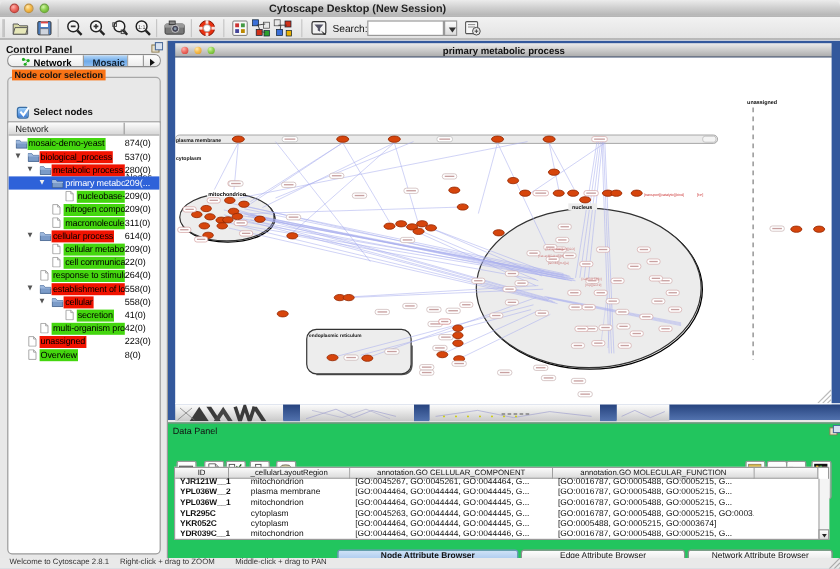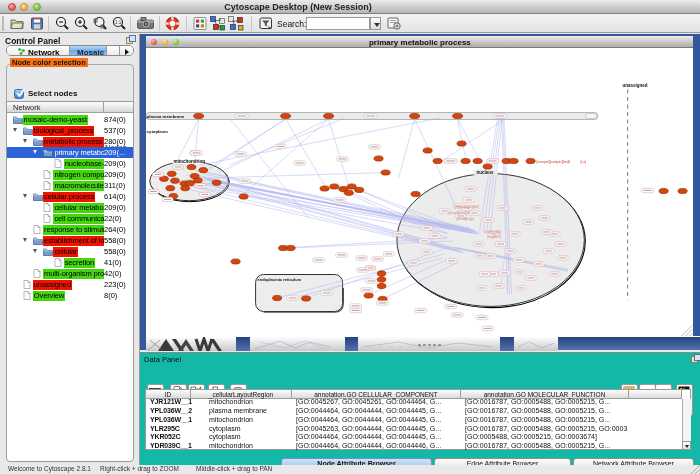--- a/index.html
+++ b/index.html
@@ -44,21 +44,21 @@
 .arrow { position:absolute; top:3px; width:0; height:0; border-left:2.8px solid transparent; border-right:2.8px solid transparent; border-top:4px solid #555; }
 .selrow .arrow { border-top-color:#eee; }
 
 #desktop { left:140px; top:34px; width:560px; height:316px; background:#33589c; }
 #iwin { left:6.4px; top:2px; width:621px; height:300px; }
 #iwtitle { left:0; top:0; width:547px; height:11.5px; background:linear-gradient(#ececec,#adadad); border-bottom:1px solid #7a7a7a; }
 #iwtext { width:100%; top:1.5px; text-align:center; font-size:8px; font-weight:bold; color:#111; }
 .tl2 { width:6.5px; height:6.5px; border-radius:50%; top:2.5px; }
 #canvas { left:0; top:11.5px; width:547px; height:289px; background:#fff; }
 
-#dpanel { left:140px; top:352px; width:560px; height:114px; background:#14b8a6; border-top:1px solid #888; }
+#dpanel { left:140px; top:352px; width:560px; height:114px; background:#22c55e; border-top:1px solid #888; }
 #dptitle { left:4px; top:1.5px; font-size:7.5px; color:#111; }
 #dpbar { left:0; top:11px; width:560px; height:25px; }
 .dpicon { position:absolute; top:20px; width:17px; height:32px; background:linear-gradient(#fff,#e4e4e4); border:1px solid #999; border-radius:2px; }
 #dtable { left:5px; top:36px; width:546px; height:61px; background:#fff; border:1px solid #9a9a9a; font-size:7px; }
 .dhdr { position:absolute; top:0; height:8.5px; background:linear-gradient(#fbfbfb,#dcdcdc); border-right:1px solid #9f9f9f; border-bottom:1px solid #9f9f9f; text-align:center; color:#111; font-size:6.5px; }
 .drow { position:absolute; height:8.75px; line-height:8.75px; white-space:nowrap; overflow:hidden; color:#111; }
 
 .dtab { position:absolute; top:105px; height:9.5px; border:1px solid #8f8f8f; background:linear-gradient(#fdfdfd,#e8e8e8); border-radius:3px; font-size:7px; text-align:center; color:#111; overflow:hidden; }
 
 #statusbar { left:0; top:465px; width:700px; height:9px; background:#e9e9e9; font-size:6.5px; color:#333; }

